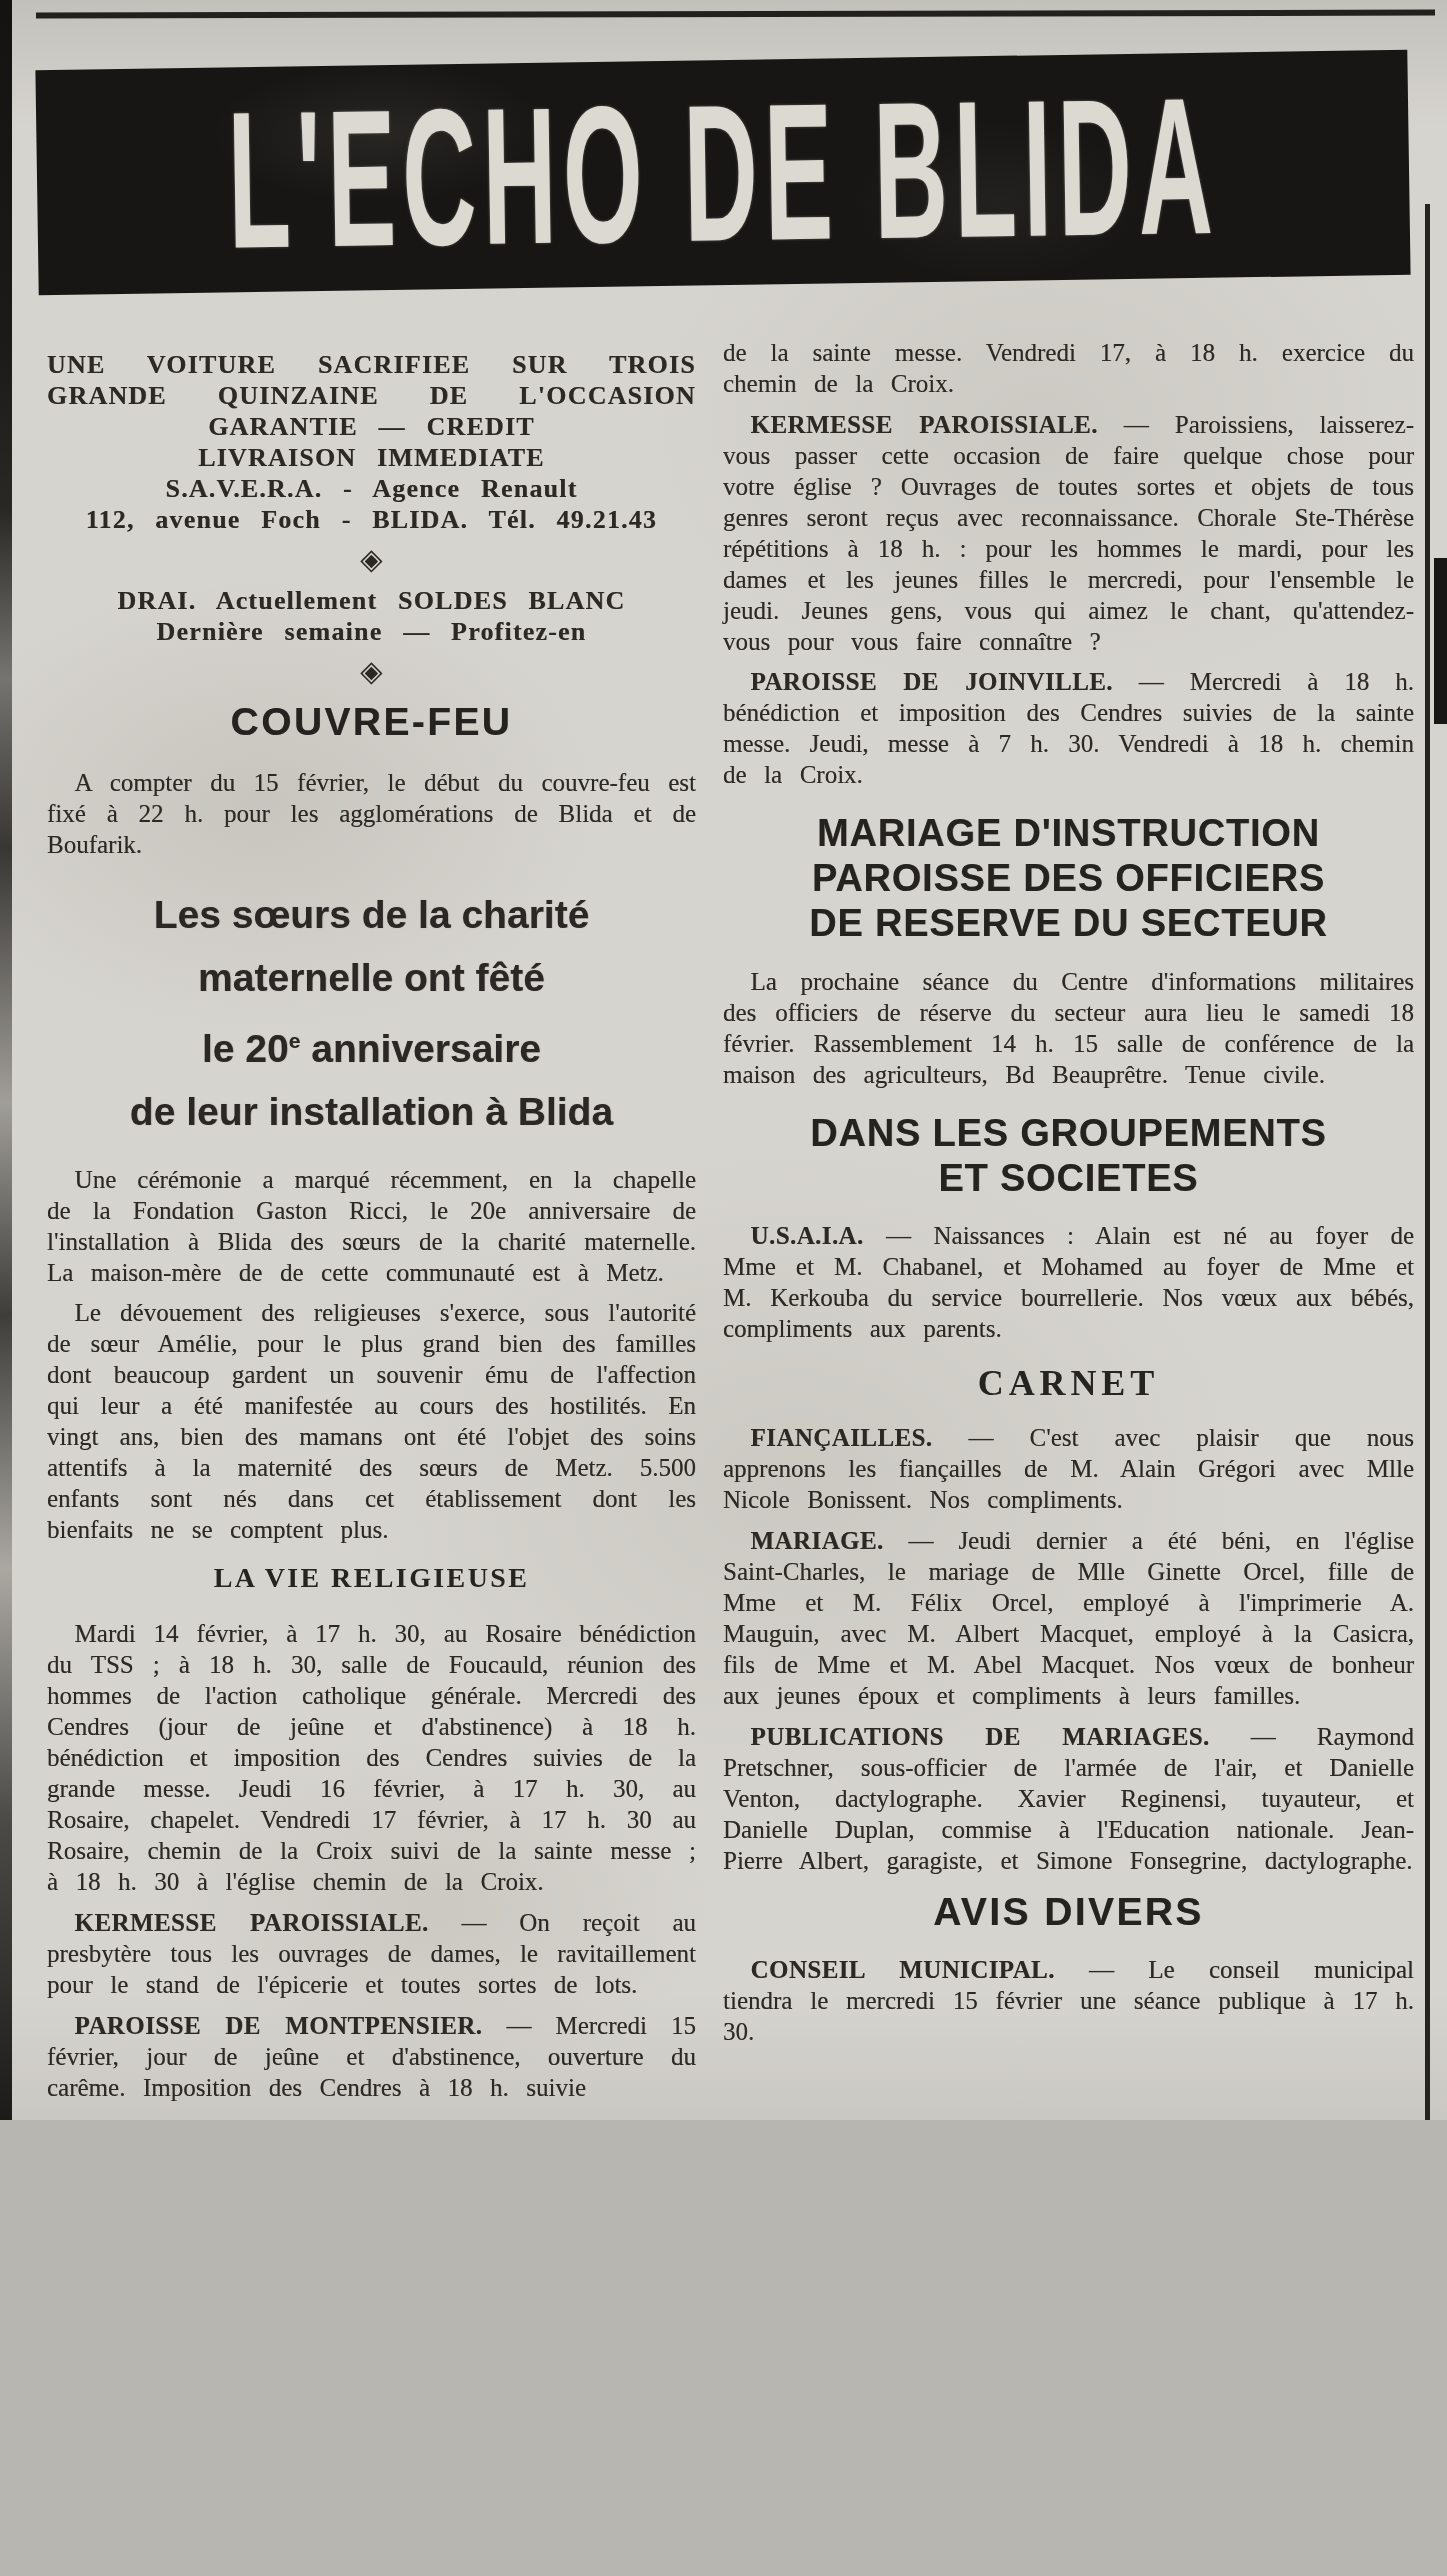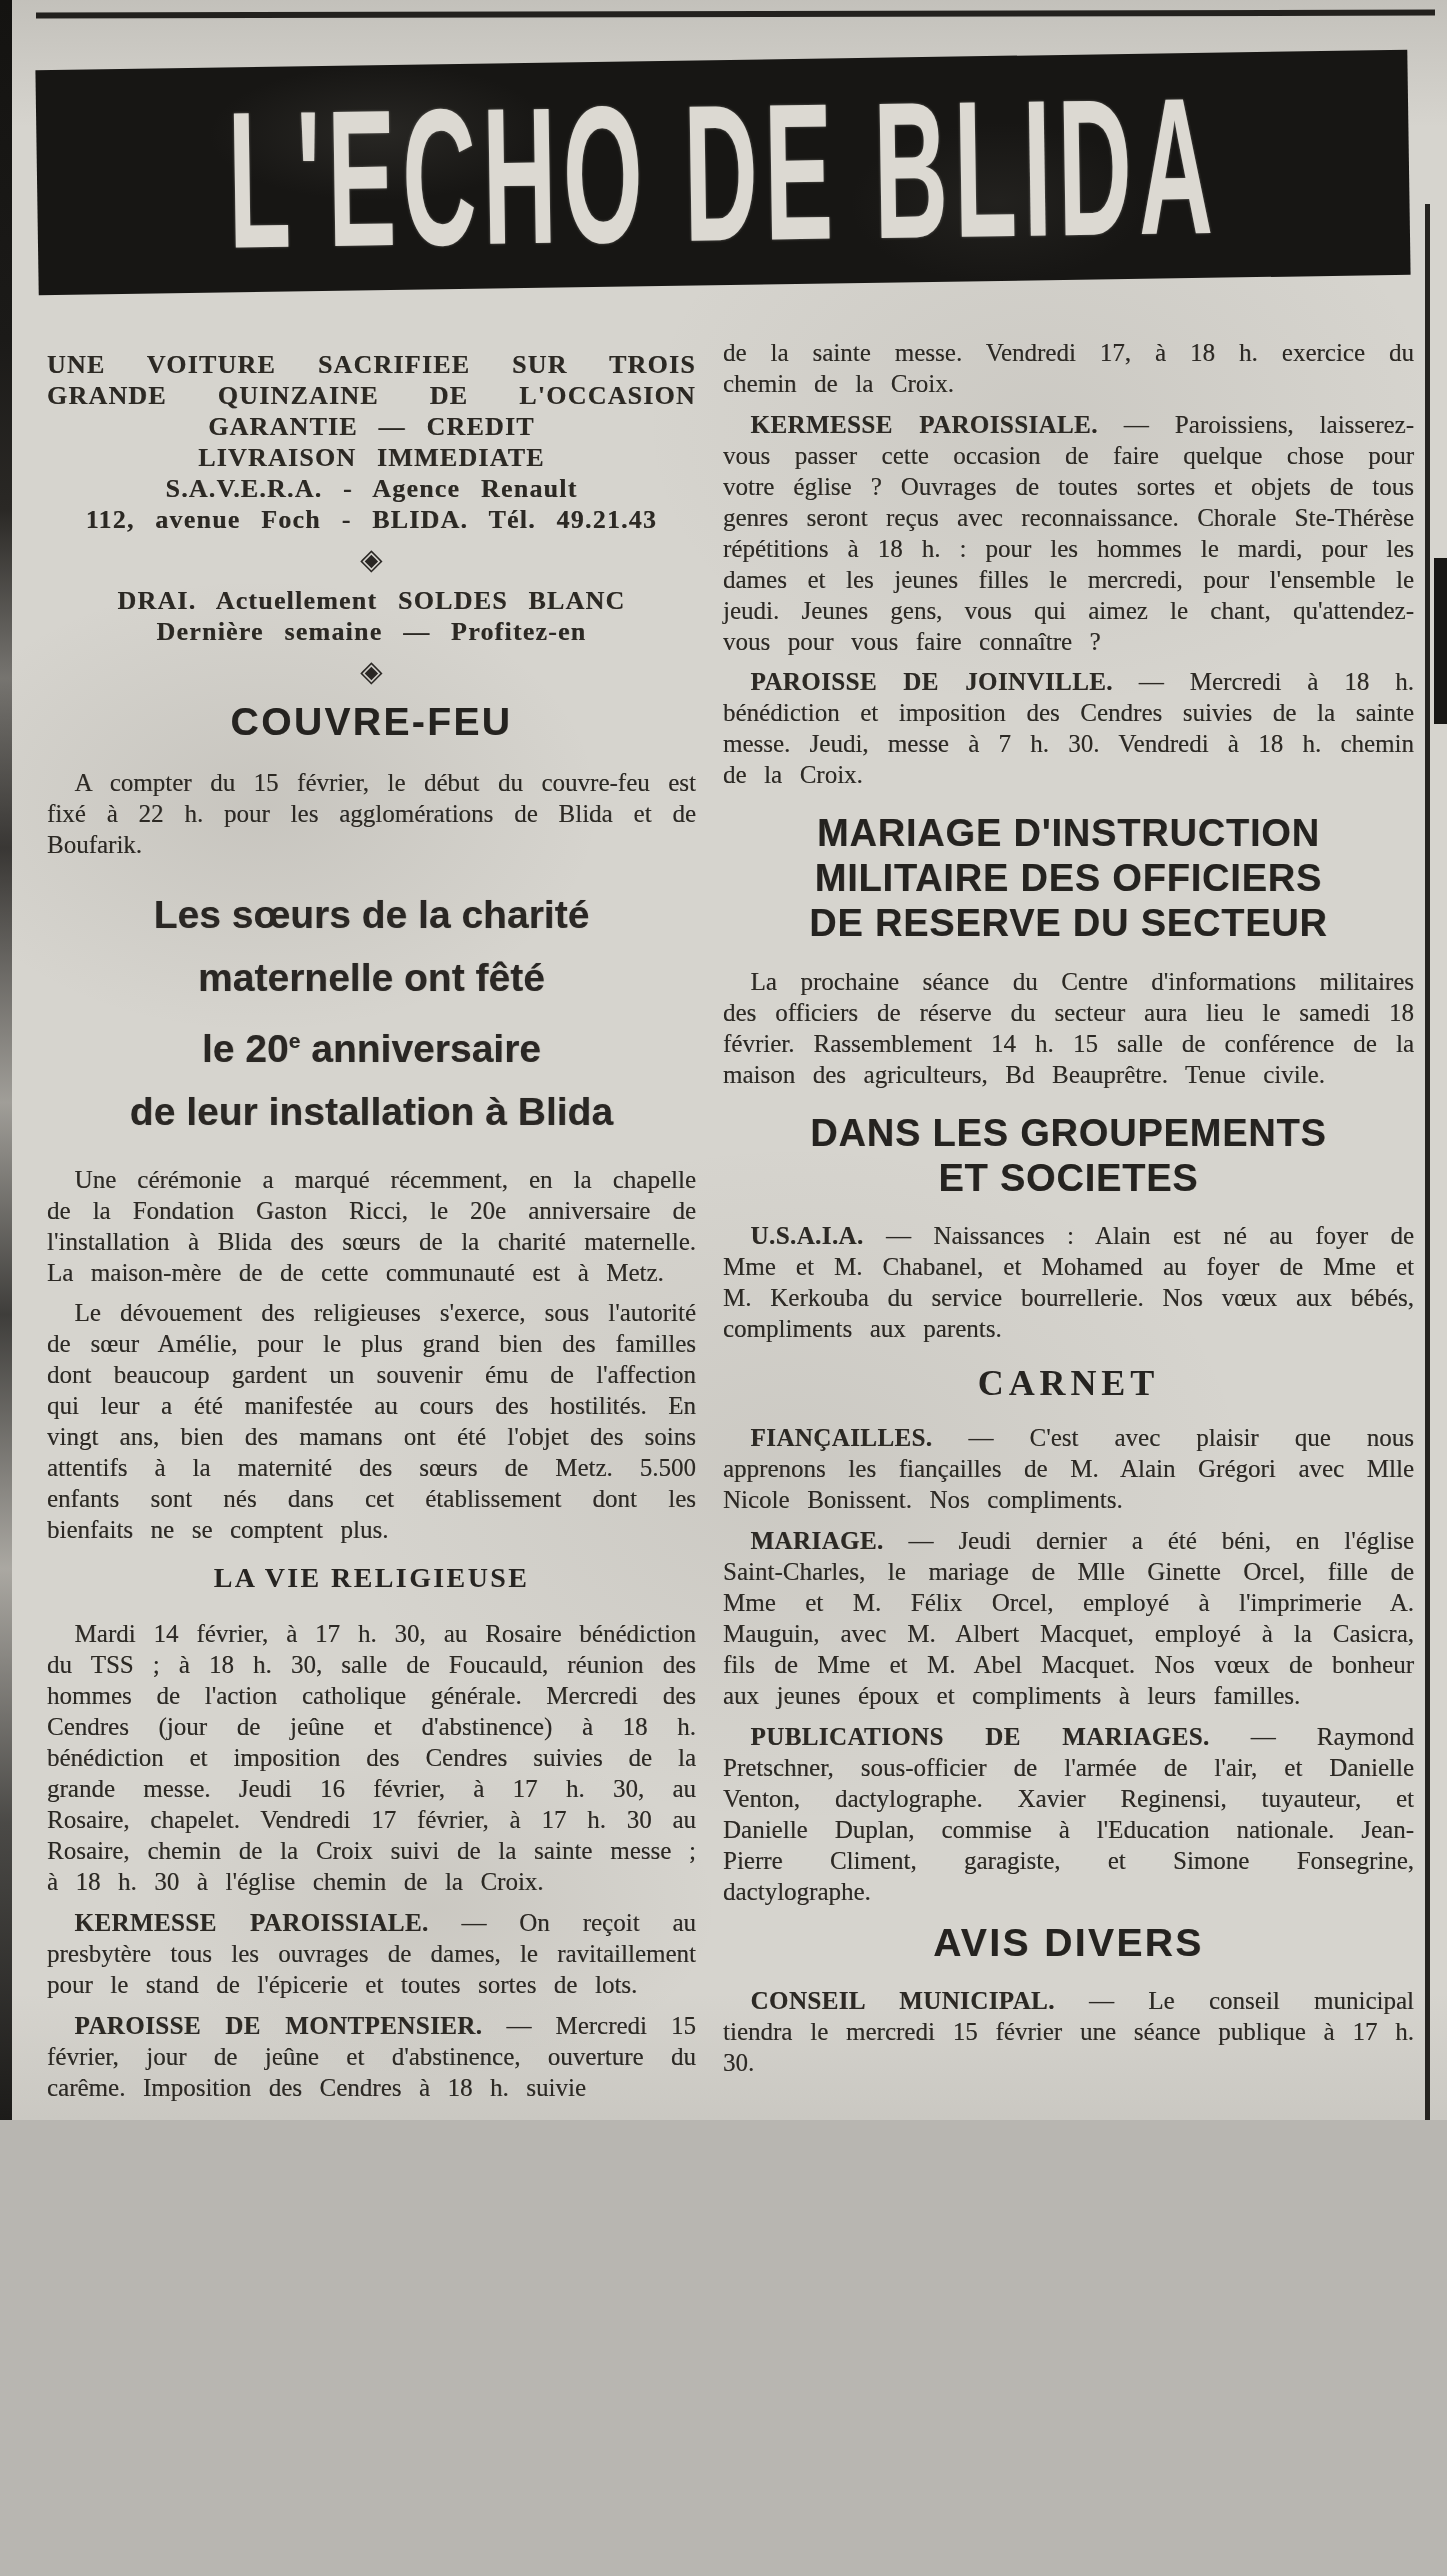--- a/index.html
+++ b/index.html
@@ -120,38 +120,38 @@
   <div class="col col-right">
 
     <p class="body noindent">de la sainte messe. Vendredi 17, à 18 h. exercice du chemin de la Croix.</p>
 
     <p class="body"><span class="lead">KERMESSE PAROISSIALE.</span> <span>— Paroissiens, laisserez-vous passer cette occasion de faire quelque chose pour votre église ? Ouvrages de toutes sortes et objets de tous genres seront reçus avec reconnaissance. Chorale Ste-Thérèse répétitions à 18 h. : pour les hommes le mardi, pour les dames et les jeunes filles le mercredi, pour l'ensemble le jeudi. Jeunes gens, vous qui aimez le chant, qu'attendez-vous pour vous faire connaître ?</span></p>
 
     <p class="body"><span class="lead">PAROISSE DE JOINVILLE.</span> <span>— Mercredi à 18 h. bénédiction et imposition des Cendres suivies de la sainte messe. Jeudi, messe à 7 h. 30. Vendredi à 18 h. chemin de la Croix.</span></p>
 
     <h2 class="h-sans h-multi">
       <span>MARIAGE D'INSTRUCTION</span>
-      <span>MILITAIRE DES OFFICIERS</span>
+      <span>PAROISSE DES OFFICIERS</span>
       <span>DE RESERVE DU SECTEUR</span>
     </h2>
     <p class="body">La prochaine séance du Centre d'informations militaires des officiers de réserve du secteur aura lieu le samedi 18 février. Rassemblement 14 h. 15 salle de conférence de la maison des agriculteurs, Bd Beauprêtre. Tenue civile.</p>
 
     <h2 class="h-sans h-multi">
       <span>DANS LES GROUPEMENTS</span>
       <span>ET SOCIETES</span>
     </h2>
     <p class="body"><span class="lead">U.S.A.I.A.</span> <span>— Naissances : Alain est né au foyer de Mme et M. Chabanel, et Mohamed au foyer de Mme et M. Kerkouba du service bourrellerie. Nos vœux aux bébés, compliments aux parents.</span></p>
 
     <h2 class="h-serif h-carnet">CARNET</h2>
 
     <p class="body"><span class="lead">FIANÇAILLES.</span> <span>— C'est avec plaisir que nous apprenons les fiançailles de M. Alain Grégori avec Mlle Nicole Bonissent. Nos compliments.</span></p>
 
     <p class="body"><span class="lead">MARIAGE.</span> <span>— Jeudi dernier a été béni, en l'église Saint-Charles, le mariage de Mlle Ginette Orcel, fille de Mme et M. Félix Orcel, employé à l'imprimerie A. Mauguin, avec M. Albert Macquet, employé à la Casicra, fils de Mme et M. Abel Macquet. Nos vœux de bonheur aux jeunes époux et compliments à leurs familles.</span></p>
 
-    <p class="body"><span class="lead">PUBLICATIONS DE MARIAGES.</span> <span>— Raymond Pretschner, sous-officier de l'armée de l'air, et Danielle Venton, dactylographe. Xavier Reginensi, tuyauteur, et Danielle Duplan, commise à l'Education nationale. Jean-Pierre Climent, garagiste, et Simone Fonsegrine, dactylographe.</span></p>
+    <p class="body"><span class="lead">PUBLICATIONS DE MARIAGES.</span> <span>— Raymond Pretschner, sous-officier de l'armée de l'air, et Danielle Venton, dactylographe. Xavier Reginensi, tuyauteur, et Danielle Duplan, commise à l'Education nationale. Jean-Pierre Albert, garagiste, et Simone Fonsegrine, dactylographe.</span></p>
 
     <h2 class="h-sans h-avis">AVIS DIVERS</h2>
 
     <p class="body"><span class="lead">CONSEIL MUNICIPAL.</span> <span>— Le conseil municipal tiendra le mercredi 15 février une séance publique à 17 h. 30.</span></p>
 
   </div>
 </div>
 
 
 </body></html>

